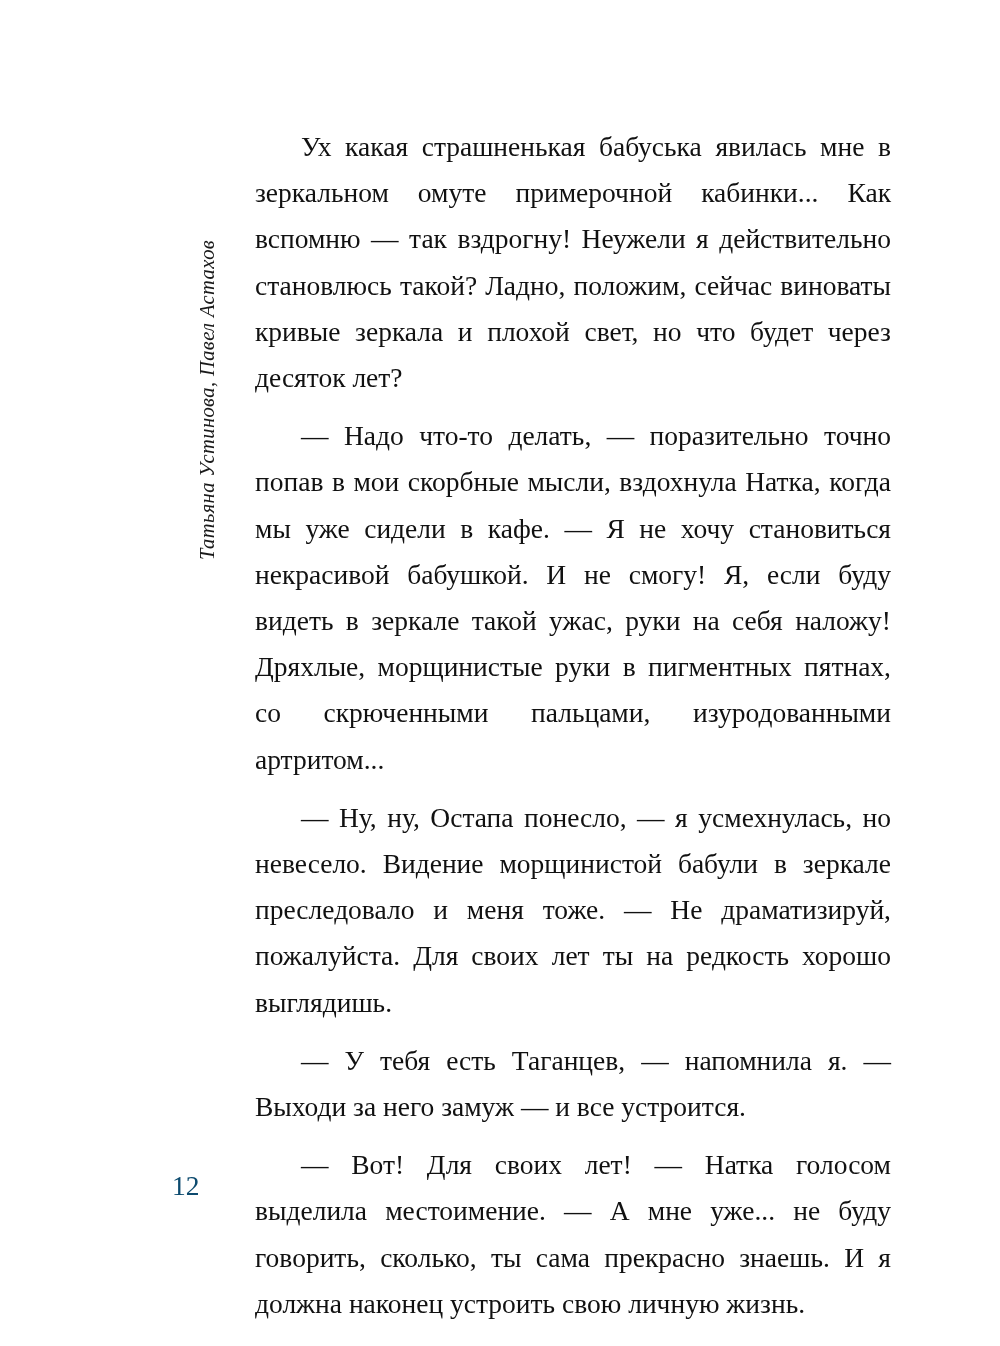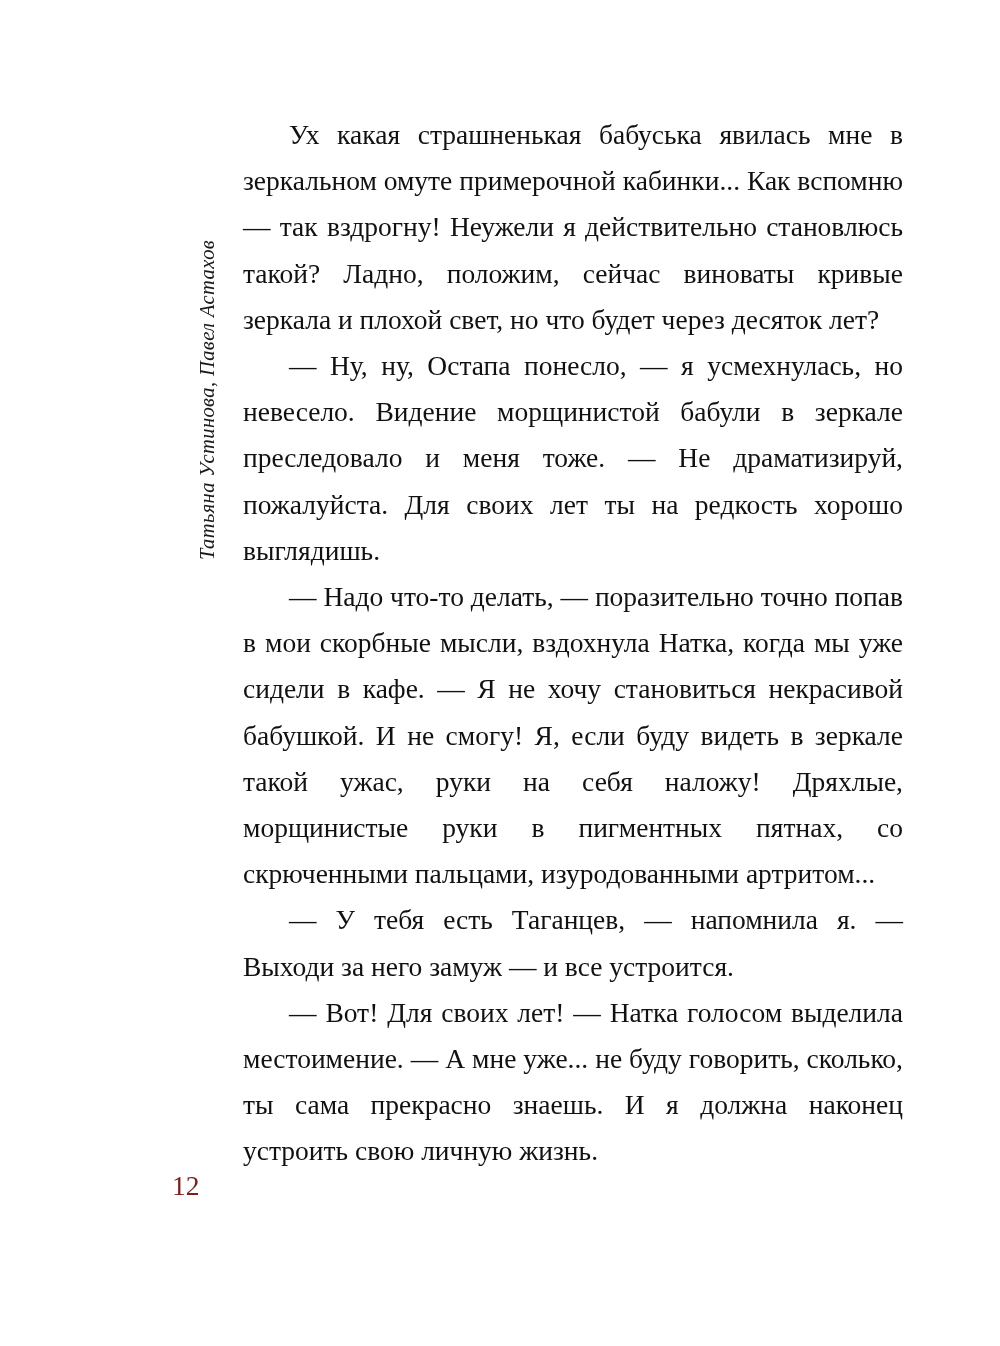--- a/index.html
+++ b/index.html
@@ -51,52 +51,52 @@
 
   
   .text-column {
     position: absolute;
     left: 243px;
     top: 112px;
     width: 660px;
   }
 
   .para {
-    margin: 0;
+    margin: 12px;
     font-size: 27.5px;
     line-height: 46.2px;
     text-align: justify;
     text-indent: 46px;
     text-justify: inter-word;
     color: #111111;
     hyphens: manual;
   }
 
   
   .folio {
     position: absolute;
     left: 172px;
     top: 1163px;
     font-size: 27.5px;
     line-height: 46.2px;
-    color: #7f1d1d;
+    color: #0c4a6e;
   }
 </style>
 </head>
 <body>
 
 <div class="page">
 
   <div class="running-head-wrap">
     <div class="running-head" style="left: 196px; top: 560px;">Татьяна Устинова, Павел Астахов</div>
   </div>
 
   <div class="text-column">
     <p class="para">Ух какая страшненькая бабуська явилась мне в зеркальном омуте примерочной кабинки... Как вспомню — так вздрогну! Неужели я действительно становлюсь такой? Ладно, положим, сейчас виноваты кривые зеркала и плохой свет, но что будет через десяток лет?</p>
+    <p class="para">— Надо что-то делать, — поразительно точно попав в мои скорбные мысли, вздохнула Натка, когда мы уже сидели в кафе. — Я не хочу становиться некрасивой бабушкой. И не смогу! Я, если буду видеть в зеркале такой ужас, руки на себя наложу! Дряхлые, морщинистые руки в пигментных пятнах, со скрюченными пальцами, изуродованными артритом...</p>
     <p class="para">— Ну, ну, Остапа понесло, — я усмехнулась, но невесело. Видение морщинистой бабули в зеркале преследовало и меня тоже. — Не драматизируй, пожалуйста. Для своих лет ты на редкость хорошо выглядишь.</p>
-    <p class="para">— Надо что-то делать, — поразительно точно попав в мои скорбные мысли, вздохнула Натка, когда мы уже сидели в кафе. — Я не хочу становиться некрасивой бабушкой. И не смогу! Я, если буду видеть в зеркале такой ужас, руки на себя наложу! Дряхлые, морщинистые руки в пигментных пятнах, со скрюченными пальцами, изуродованными артритом...</p>
     <p class="para">— У тебя есть Таганцев, — напомнила я. — Выходи за него замуж — и все устроится.</p>
     <p class="para">— Вот! Для своих лет! — Натка голосом выделила местоимение. — А мне уже... не буду говорить, сколько, ты сама прекрасно знаешь. И я должна наконец устроить свою личную жизнь.</p>
   </div>
 
   <div class="folio">12</div>
 
 </div>
 
 </body></html>

